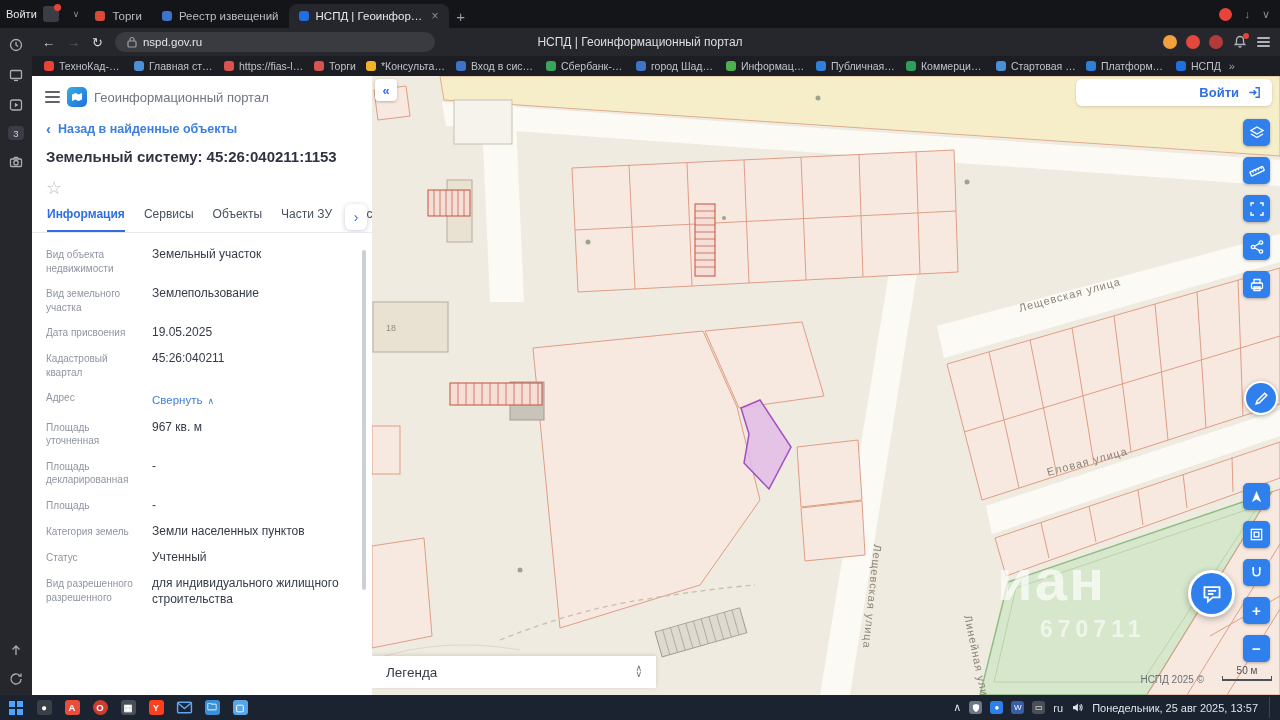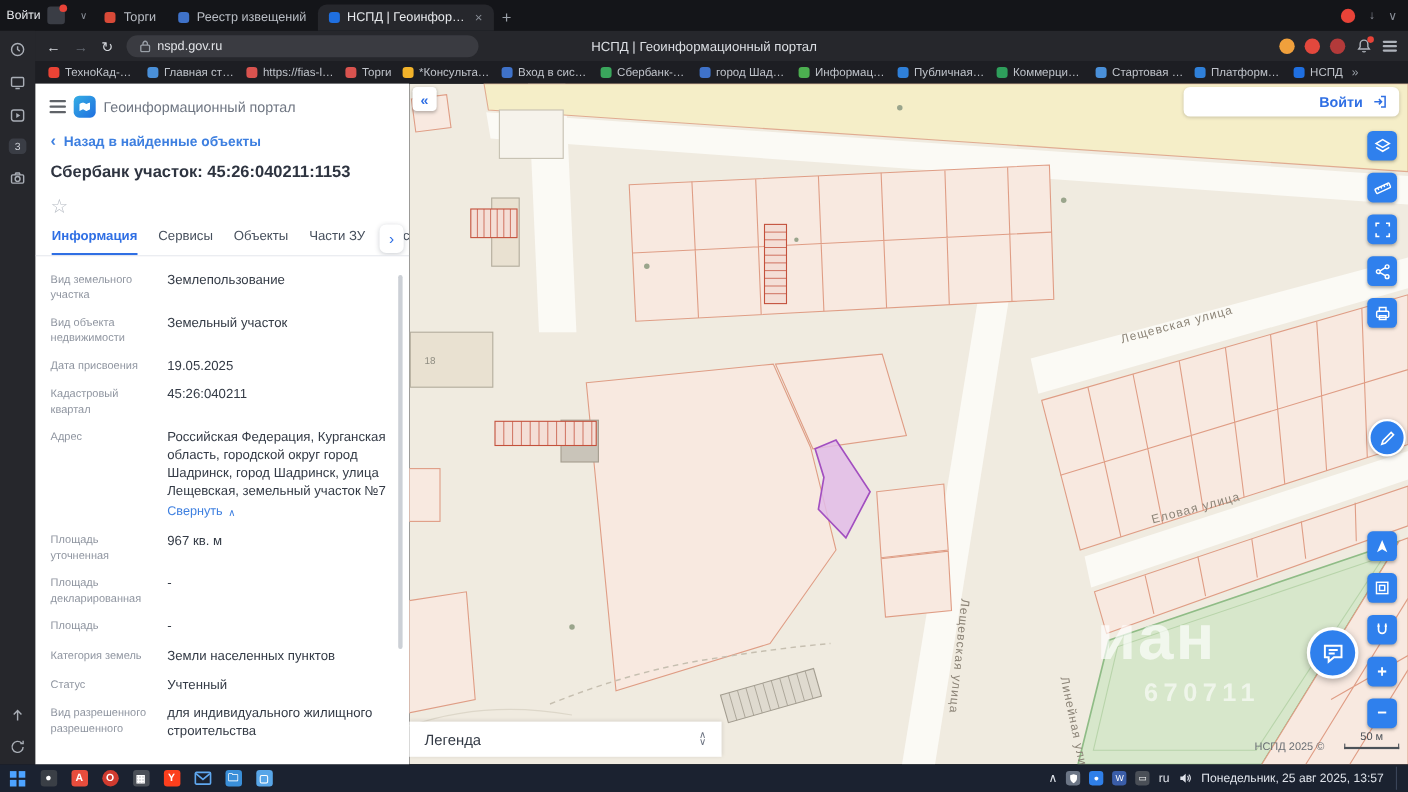--- a/index.html
+++ b/index.html
@@ -276,51 +276,50 @@
   <div class="panel">
     <div class="p-head">
       <span class="h-bars"></span>
       <span class="logo"></span>
       <span class="app-title">Геоинформационный портал</span>
     </div>
     <div class="backline">
       <span class="bk">‹</span>
       <span>Назад в найденные объекты</span>
     </div>
-    <div class="ptitle">Сбербанк участок: 45:26:040211:1153</div>
+    <div class="ptitle">Земельный систему: 45:26:040211:1153</div>
     <div class="star">☆</div>
     <div class="ptabs">
       <span class="ptab active">Информация</span>
       <span class="ptab">Сервисы</span>
       <span class="ptab">Объекты</span>
       <span class="ptab">Части ЗУ</span>
       <span class="ptab">Соста</span>
       <span class="ptab-more">›</span>
     </div>
     <div class="fields">
       <div class="frow">
+          <div class="lab">Вид объекта недвижимости</div>
+          <div class="val">Земельный участок</div>
+        </div>
+      <div class="frow">
           <div class="lab">Вид земельного участка</div>
           <div class="val">Землепользование</div>
         </div>
       <div class="frow">
-          <div class="lab">Вид объекта недвижимости</div>
-          <div class="val">Земельный участок</div>
-        </div>
-      <div class="frow">
           <div class="lab">Дата присвоения</div>
           <div class="val">19.05.2025</div>
         </div>
       <div class="frow">
           <div class="lab">Кадастровый квартал</div>
           <div class="val">45:26:040211</div>
         </div>
       <div class="frow">
         <div class="lab">Адрес</div>
         <div class="val">
-          <div>Российская Федерация, Курганская область, городской округ город Шадринск, город Шадринск, улица Лещевская, земельный участок №7</div>
           <div class="vlink">
             <span>Свернуть</span>
             <span class="up">∧</span>
           </div>
         </div>
       </div>
       <div class="frow">
           <div class="lab">Площадь уточненная</div>
           <div class="val">967 кв. м</div>
         </div>

